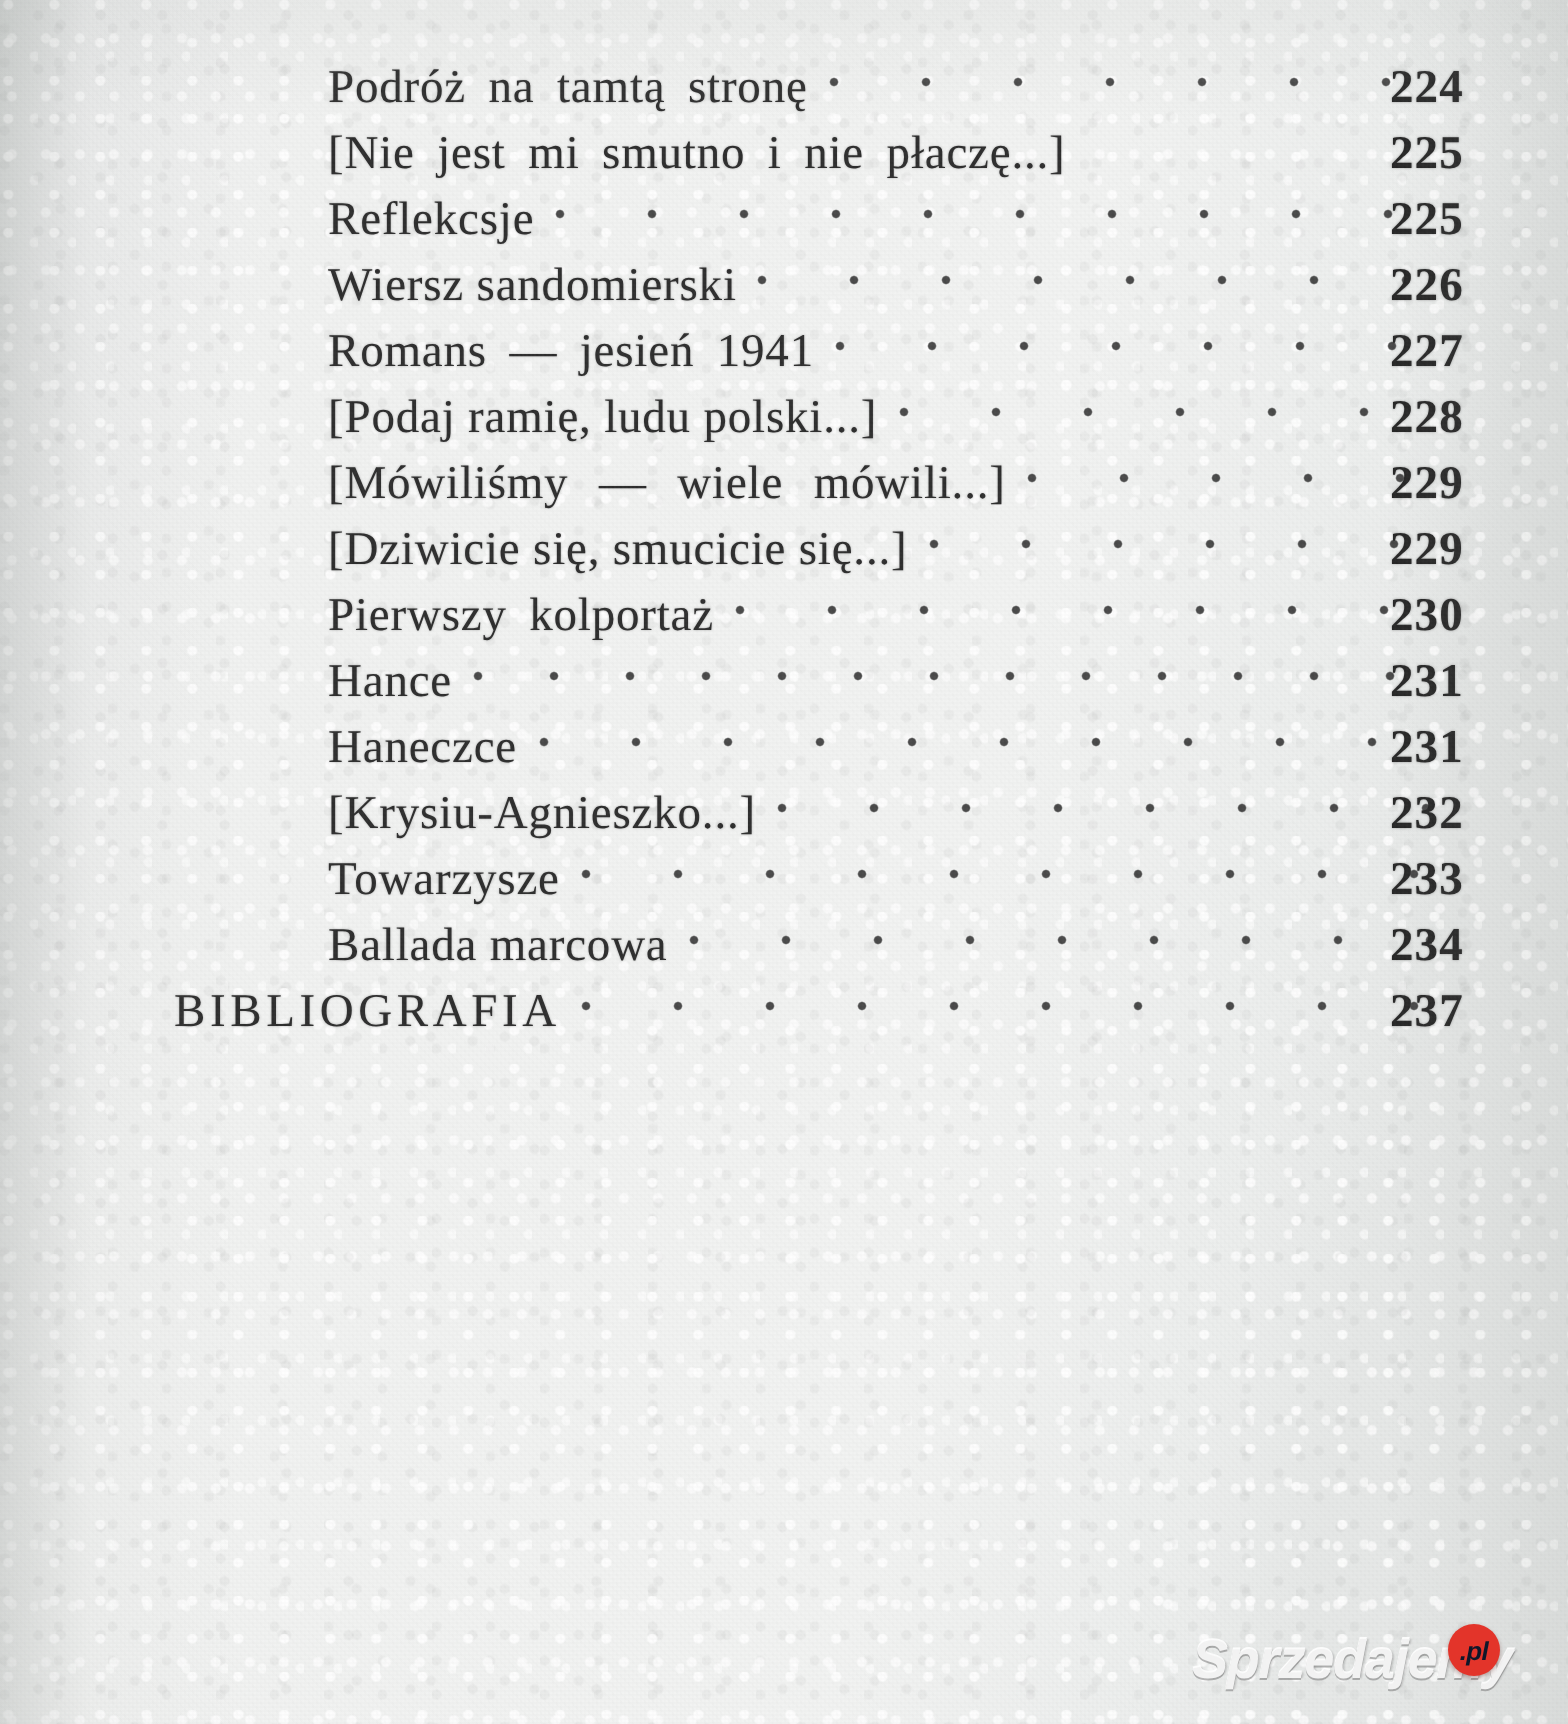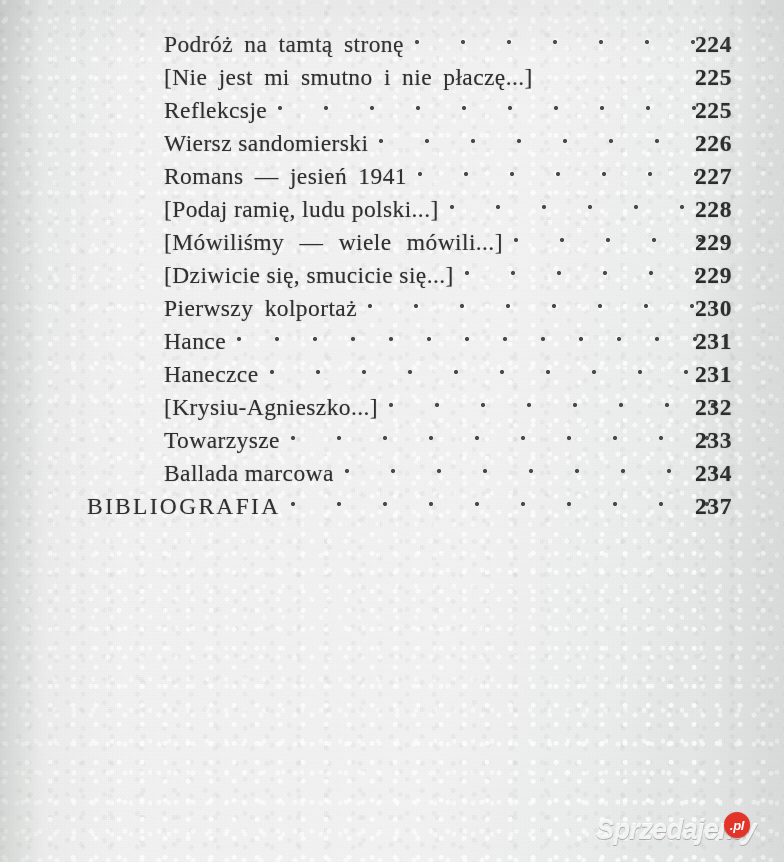--- a/index.html
+++ b/index.html
@@ -151,21 +151,21 @@
   #watermark .wm-badge span {
     position: absolute;
     inset: 0;
     display: flex;
     align-items: center;
     justify-content: center;
     font-family: "Liberation Sans", "DejaVu Sans", sans-serif;
     font-size: 13px;
     font-weight: 700;
     font-style: italic;
-    color: #ffffff;
+    color: #0f172a;
     letter-spacing: -0.3px;
   }
 </style>
 </head>
 <body>
 
 <div id="page">
 
   <div id="toc">
       <div class="toc-row">

